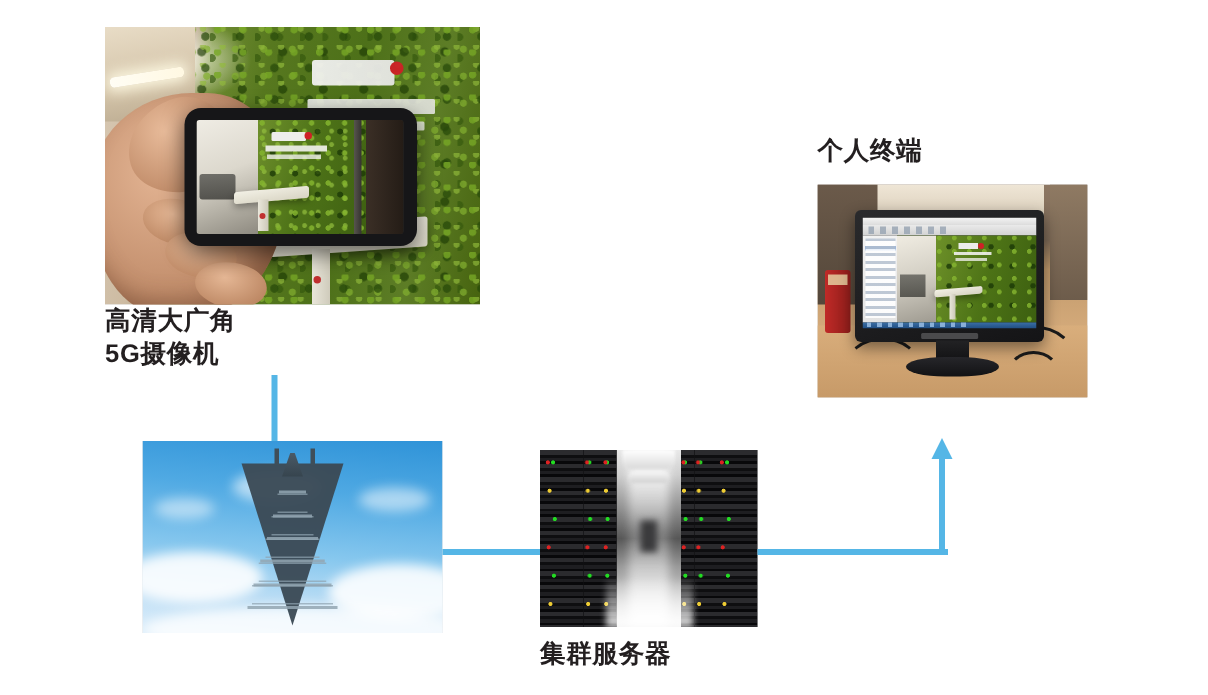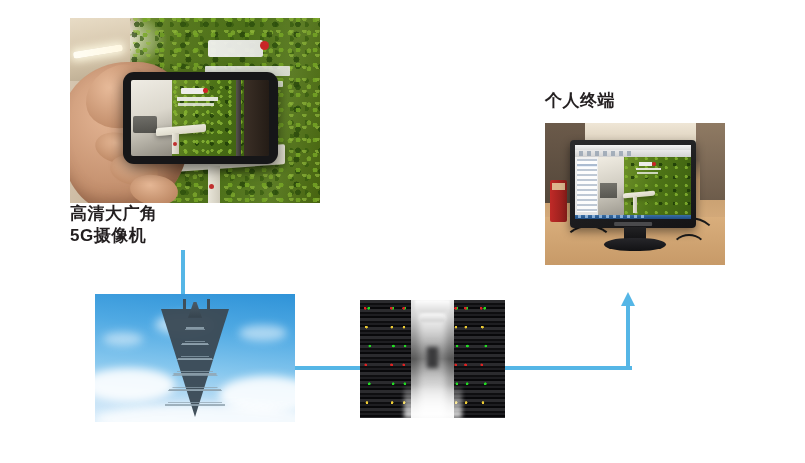--- a/index.html
+++ b/index.html
@@ -396,20 +396,21 @@
     <div class="sv-rack rl3"></div>
     <div class="sv-rack rr1"></div>
     <div class="sv-rack rr2"></div>
     <div class="sv-rack rr3"></div>
     <div class="sv-ceillight"></div>
     <div class="sv-ceil2"></div>
     <div class="sv-vanish"></div>
     <div class="sv-floor"></div>
   </div>
 
+  <div class="label" id="label-server" style="left:360px;top:425px;width:145px;font-size:17px;">集群服务器</div>
 
   <div class="conn" id="conn-server-terminal-h" style="left:505px;top:366px;width:127px;height:4px;"></div>
   <div class="conn" id="conn-server-terminal-v" style="left:626px;top:306px;width:4px;height:62px;"></div>
   <div class="arrow-up" id="conn-server-terminal-arrow" style="left:621px;top:292px;"></div>
 
   <div class="label" id="label-terminal" style="left:545px;top:90px;width:180px;font-size:17px;">个人终端</div>
 
   <div class="photo" id="photo-monitor">
     <div class="mn-room"></div>
     <div class="mn-wallT"></div>

